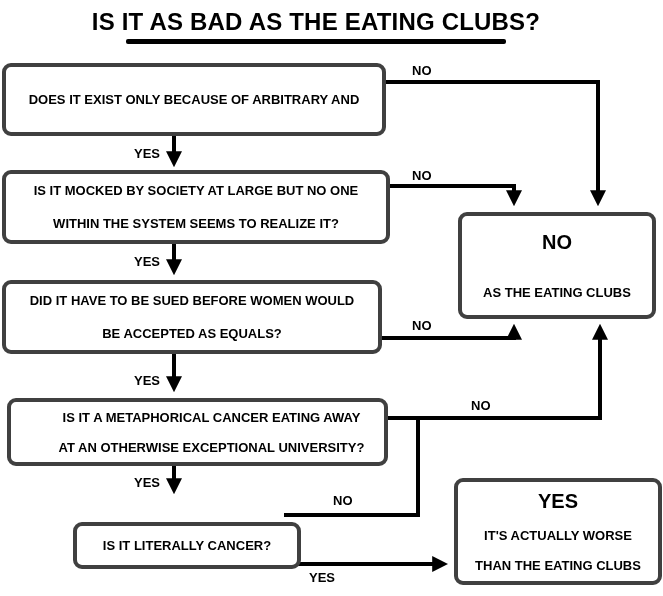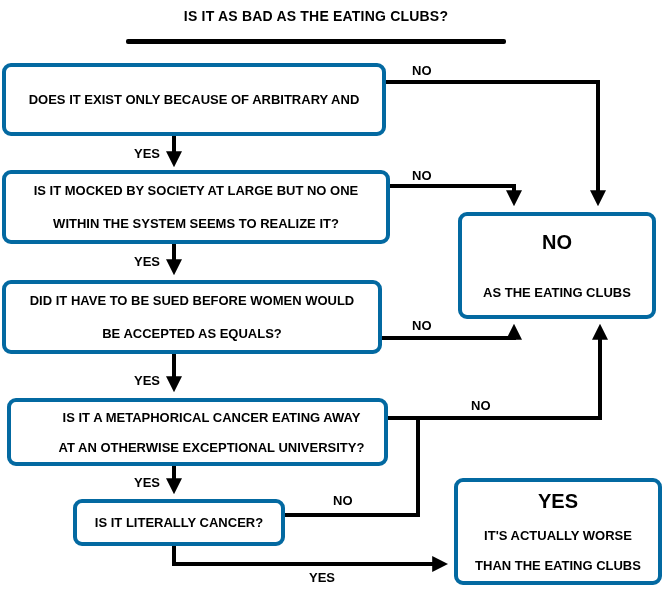--- a/index.html
+++ b/index.html
@@ -1,19 +1,19 @@
 <!DOCTYPE html>
 <html><head>
 <meta charset="utf-8">
 <style>
   html,body{margin:0;padding:0;background:#fff;}
   body{width:663px;height:596px;position:relative;overflow:hidden;font-family:"Liberation Sans",sans-serif;}
-  .title{position:absolute;left:0;width:632px;top:8px;text-align:center;font-size:14px;font-weight:bold;color:#000;letter-spacing:0.2px;}
+  .title{position:absolute;left:0;width:632px;top:8px;text-align:center;font-size:24px;font-weight:bold;color:#000;letter-spacing:0.2px;}
   .title-rule{position:absolute;left:126px;top:39px;width:380px;height:5px;background:#000;border-radius:2px;}
-  .box{position:absolute;border:4px solid #0369a1;border-radius:9px;background:#fff;box-sizing:border-box;display:flex;flex-direction:column;justify-content:space-around;align-items:center;font-weight:bold;font-size:13px;color:#000;text-align:center;}
+  .box{position:absolute;border:4px solid #404040;border-radius:9px;background:#fff;box-sizing:border-box;display:flex;flex-direction:column;justify-content:space-around;align-items:center;font-weight:bold;font-size:13px;color:#000;text-align:center;}
   .box .ln{display:block;white-space:nowrap;}
   .box .big{font-size:20px;}
   .lbl{position:absolute;font-weight:bold;font-size:13px;color:#000;}
   svg.wires{position:absolute;left:0;top:0;}
 </style>
 </head>
 <body>
 
 <div class="title">IS IT AS BAD AS THE EATING CLUBS?</div>
 <div class="title-rule"></div>
@@ -53,21 +53,21 @@
   <span class="ln">WITHIN THE SYSTEM SEEMS TO REALIZE IT?</span>
 </div>
 <div class="box" style="left:2px;top:280px;width:380px;height:74px;">
   <span class="ln">DID IT HAVE TO BE SUED BEFORE WOMEN WOULD</span>
   <span class="ln">BE ACCEPTED AS EQUALS?</span>
 </div>
 <div class="box" style="left:7px;top:398px;width:381px;height:68px;padding-left:28px;">
   <span class="ln">IS IT A METAPHORICAL CANCER EATING AWAY</span>
   <span class="ln">AT AN OTHERWISE EXCEPTIONAL UNIVERSITY?</span>
 </div>
-<div class="box" style="left:73px;top:499px;width:212px;height:47px;">
+<div class="box" style="left:73px;top:522px;width:228px;height:47px;">
   <span class="ln">IS IT LITERALLY CANCER?</span>
 </div>
 
 <div class="box" style="left:458px;top:212px;width:198px;height:107px;">
   <span class="ln big">NO</span>
   <span class="ln">AS THE EATING CLUBS</span>
 </div>
 <div class="box" style="left:454px;top:478px;width:208px;height:107px;">
   <span class="ln big">YES</span>
   <span class="ln">IT'S ACTUALLY WORSE</span>

